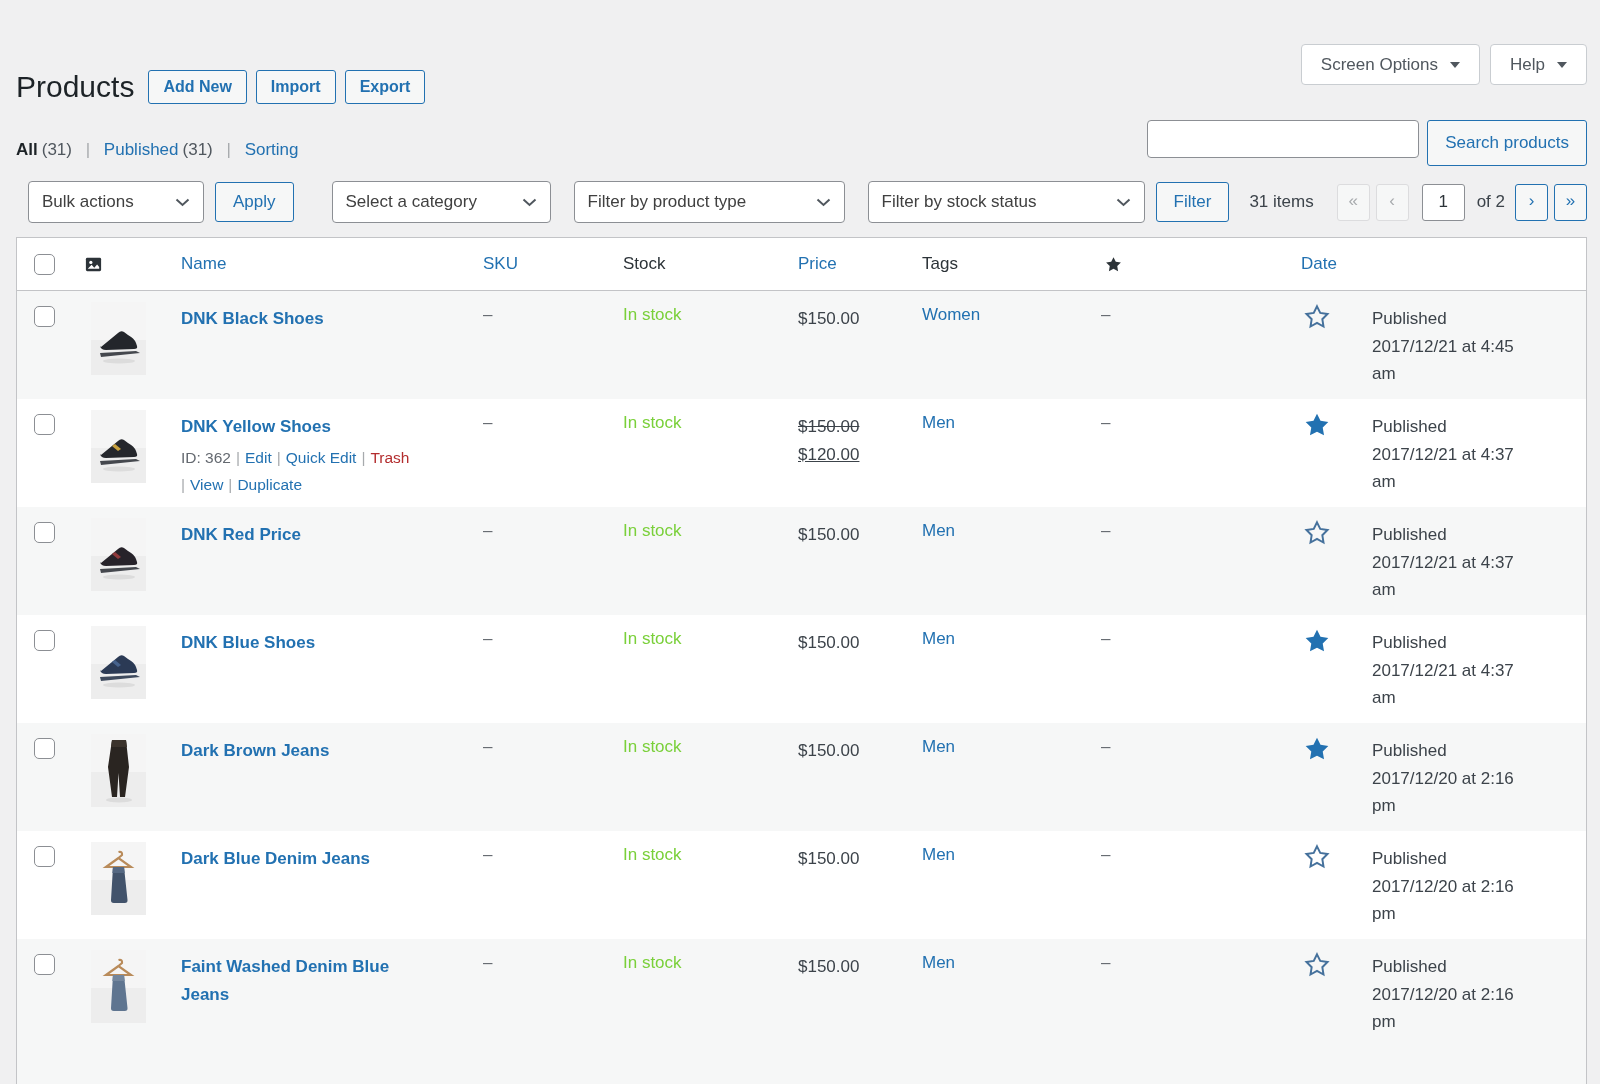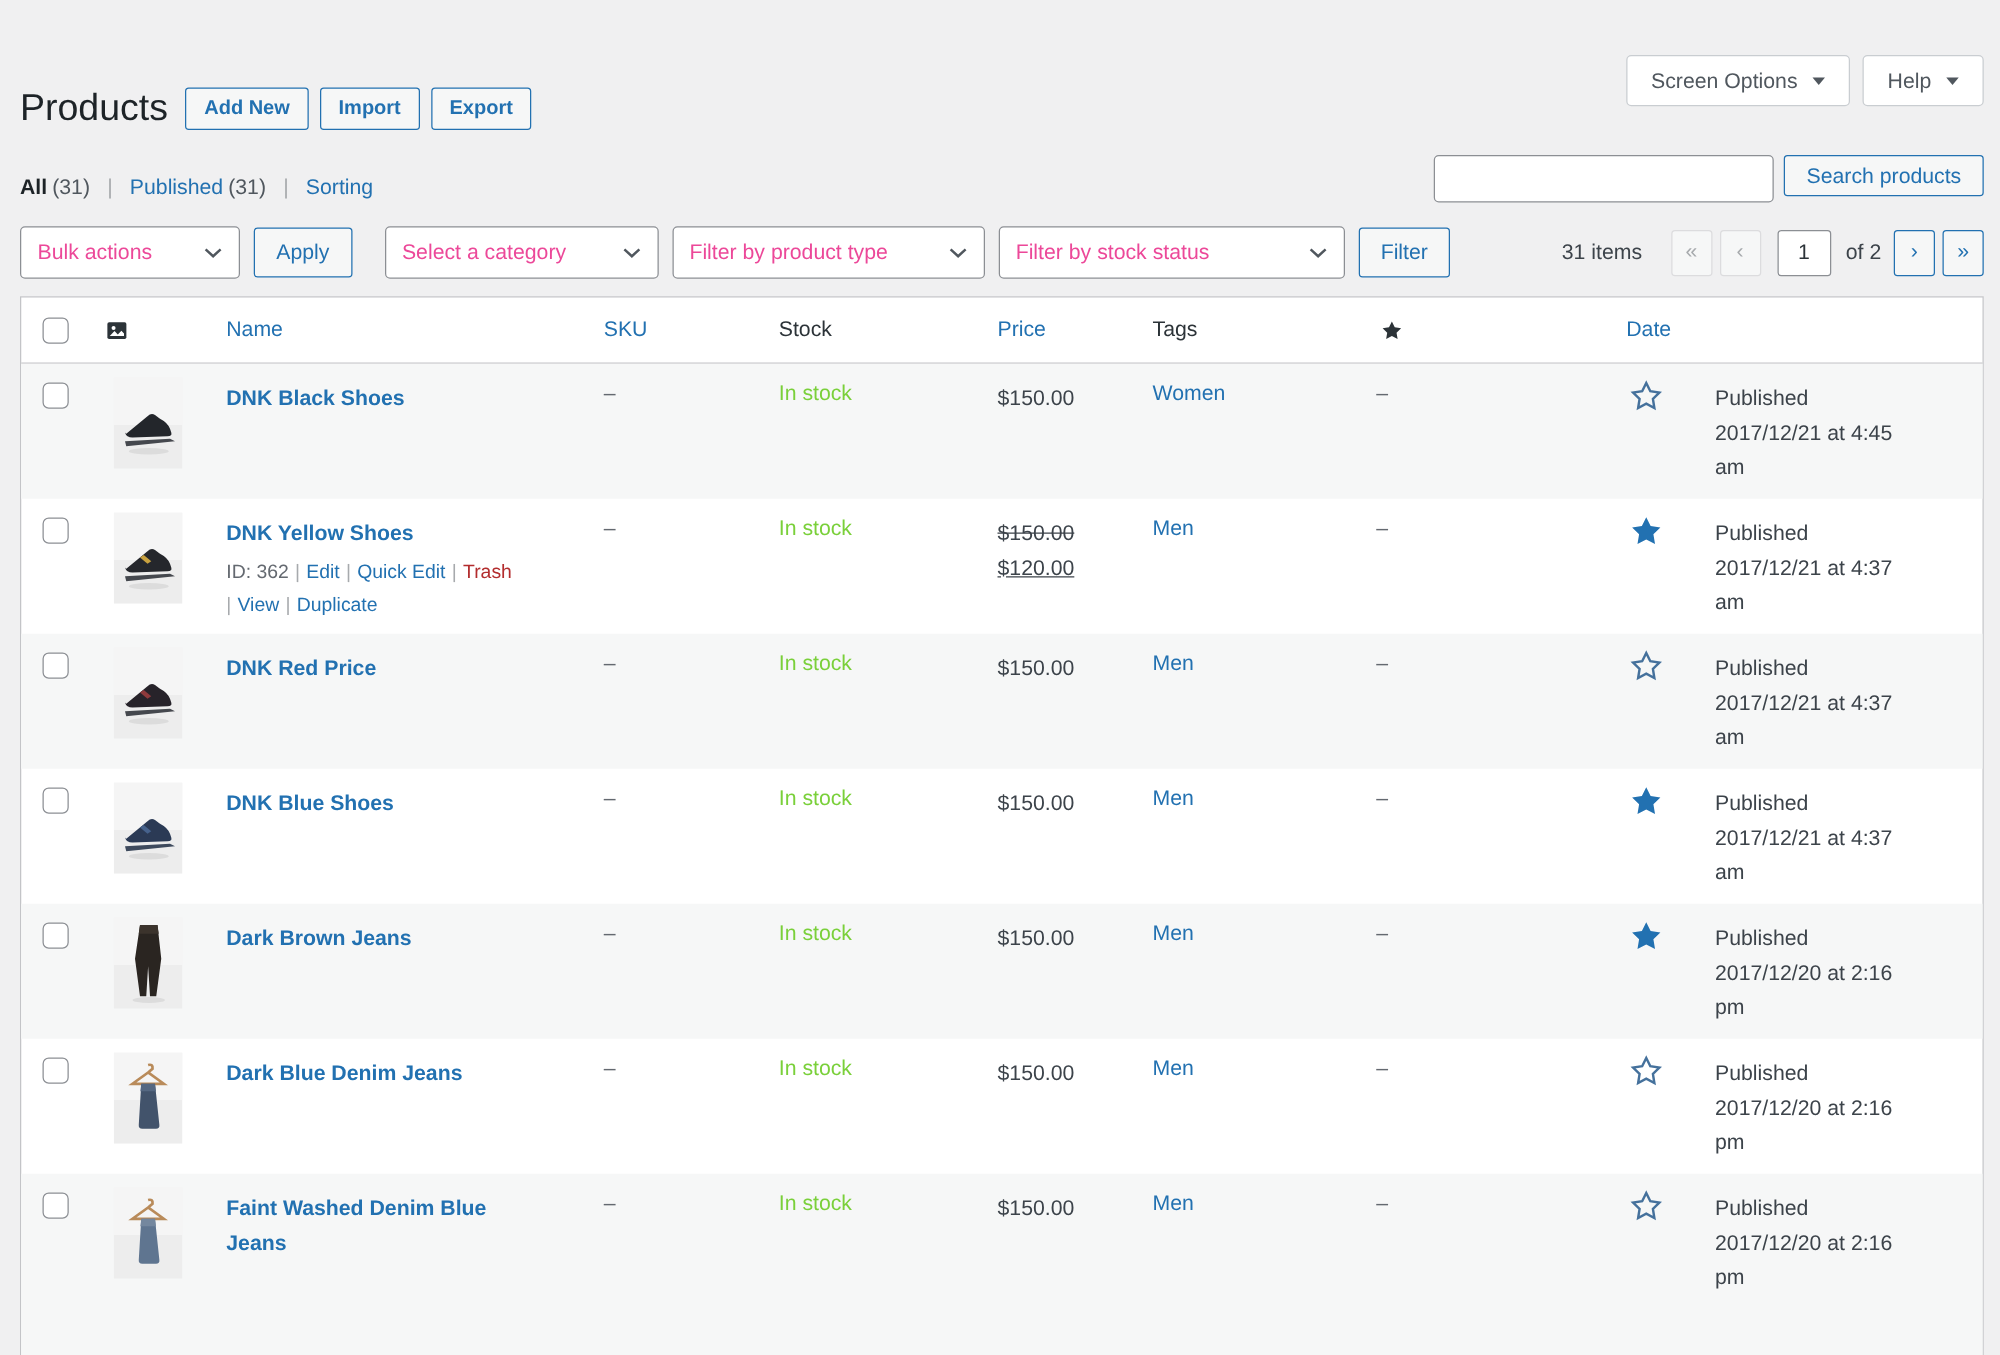--- a/index.html
+++ b/index.html
@@ -39,32 +39,32 @@
   .views .current { font-weight:700; color:#1d2327; }
   .views .count { color:#50575e; margin-left:4px; }
   .views a { color:#2271b1; }
   .views .sep { color:#a7aaad; margin:0 9px; }
   .search-group { display:flex; align-items:flex-start; }
   .search-input {
     width:272px; height:38px; background:#fff; border:1px solid #8c8f94;
     border-radius:4px; padding:0 10px; font-size:17px; outline:none;
     font-family:"Liberation Sans", sans-serif;
   }
-  .search-btn { height:33px; padding:0 17px; font-size:17px; margin-left:8px; }
+  .search-btn { height:46px; padding:0 17px; font-size:17px; margin-left:8px; }
 
   
   .toolbar-row { margin-top:16px; display:flex; align-items:center; gap:11px; height:42px; }
   .sel {
     height:42px; background:#fff; border:1px solid #8c8f94; border-radius:4px;
     display:flex; align-items:center; justify-content:space-between;
-    padding:16px 13px; color:#ec4899; cursor:pointer;
+    padding:16px 13px; color:#404040; cursor:pointer;margin-left:12px;
   }
   .sel-bulk { width:176px; }
   .sel-cat { width:219px; }
-  .sel-type { width:250px; }
+  .sel-type { width:271px; }
   .sel-stock { width:277px; }
   .apply-btn { height:40px; padding:0 17px; font-size:17px; margin-right:15px; }
   .filter-btn { height:40px; padding:0 17px; font-size:17px; }
 
   .pagination { margin-left:auto; display:flex; align-items:center; }
   .items-count { color:#3c434a; margin-right:17px; }
   .pg-btn {
     width:33px; height:37px; border-radius:3px; display:flex; align-items:center;
     justify-content:center; font-size:17px; margin-left:6px; padding-bottom:3px;
   }

